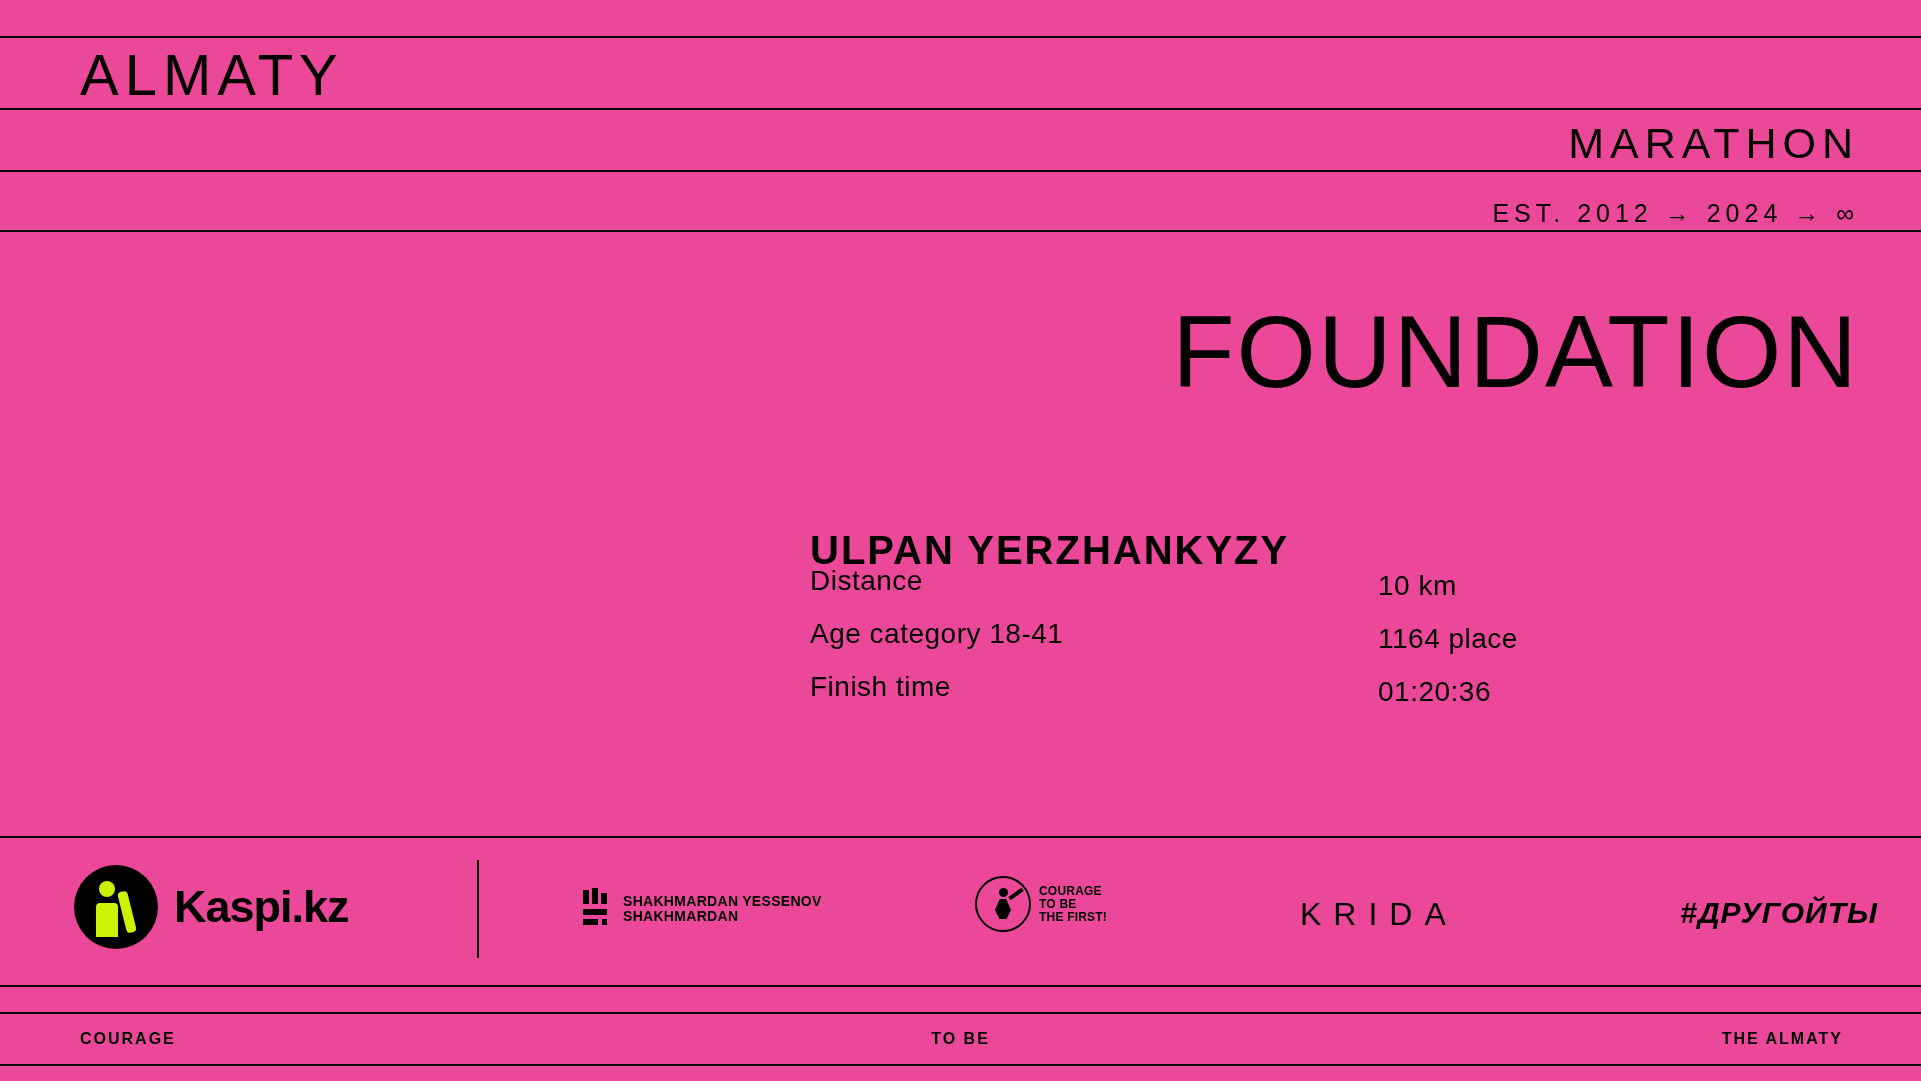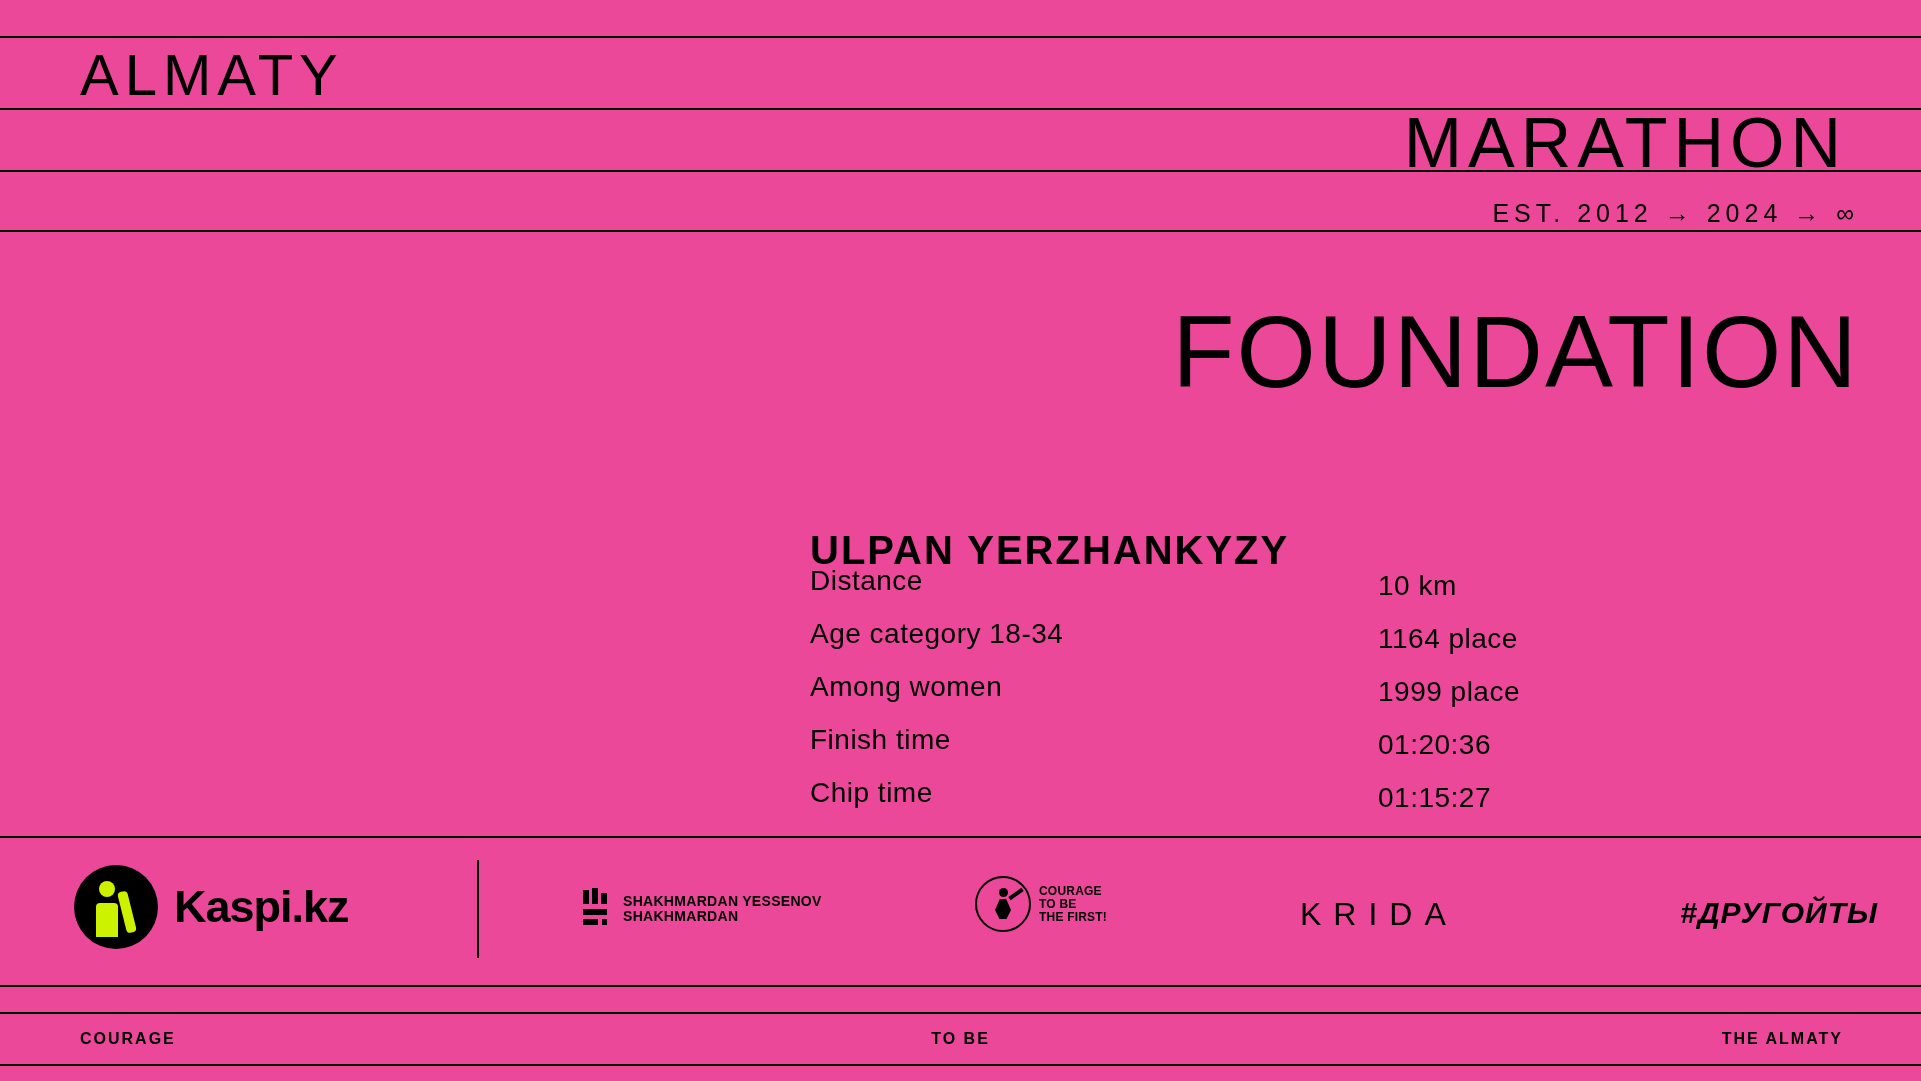--- a/index.html
+++ b/index.html
@@ -44,23 +44,23 @@
     left: 80px;
     top: 44px;
     font-size: 58px;
     letter-spacing: 6px;
     font-weight: 400;
     line-height: 62px;
     white-space: nowrap;
   }
   .marathon {
     position: absolute;
-    right: 74px;
+    right: 62px;
     top: 112px;
-    font-size: 70px;
+    font-size: 43px;
     letter-spacing: 6px;
     font-weight: 400;
     line-height: 62px;
     white-space: nowrap;
   }
   .est {
     position: absolute;
     right: 62px;
     top: 228px;
     transform: translateY(-100%);
@@ -339,34 +339,26 @@
   <div class="cert-title">FOUNDATION</div>
 
   <div class="athlete">ULPAN YERZHANKYZY</div>
 
   <div class="results">
     <div class="res-row">
       <div class="res-label">Distance</div>
       <div class="res-value">10 km</div>
     </div>
     <div class="res-row">
-      <div class="res-label">Age category 18-34</div>
+      <div class="res-label">Age category 18-41</div>
       <div class="res-value">1164 place</div>
-    </div>
-    <div class="res-row">
-      <div class="res-label">Among women</div>
-      <div class="res-value">1999 place</div>
     </div>
     <div class="res-row">
       <div class="res-label">Finish time</div>
       <div class="res-value">01:20:36</div>
-    </div>
-    <div class="res-row">
-      <div class="res-label">Chip time</div>
-      <div class="res-value">01:15:27</div>
     </div>
   </div>
 
   <div class="rule r5"></div>
 
   <div class="sponsors">
 
     <div class="kaspi">
       <div class="kaspi-mark">
           <span class="arm"></span>

